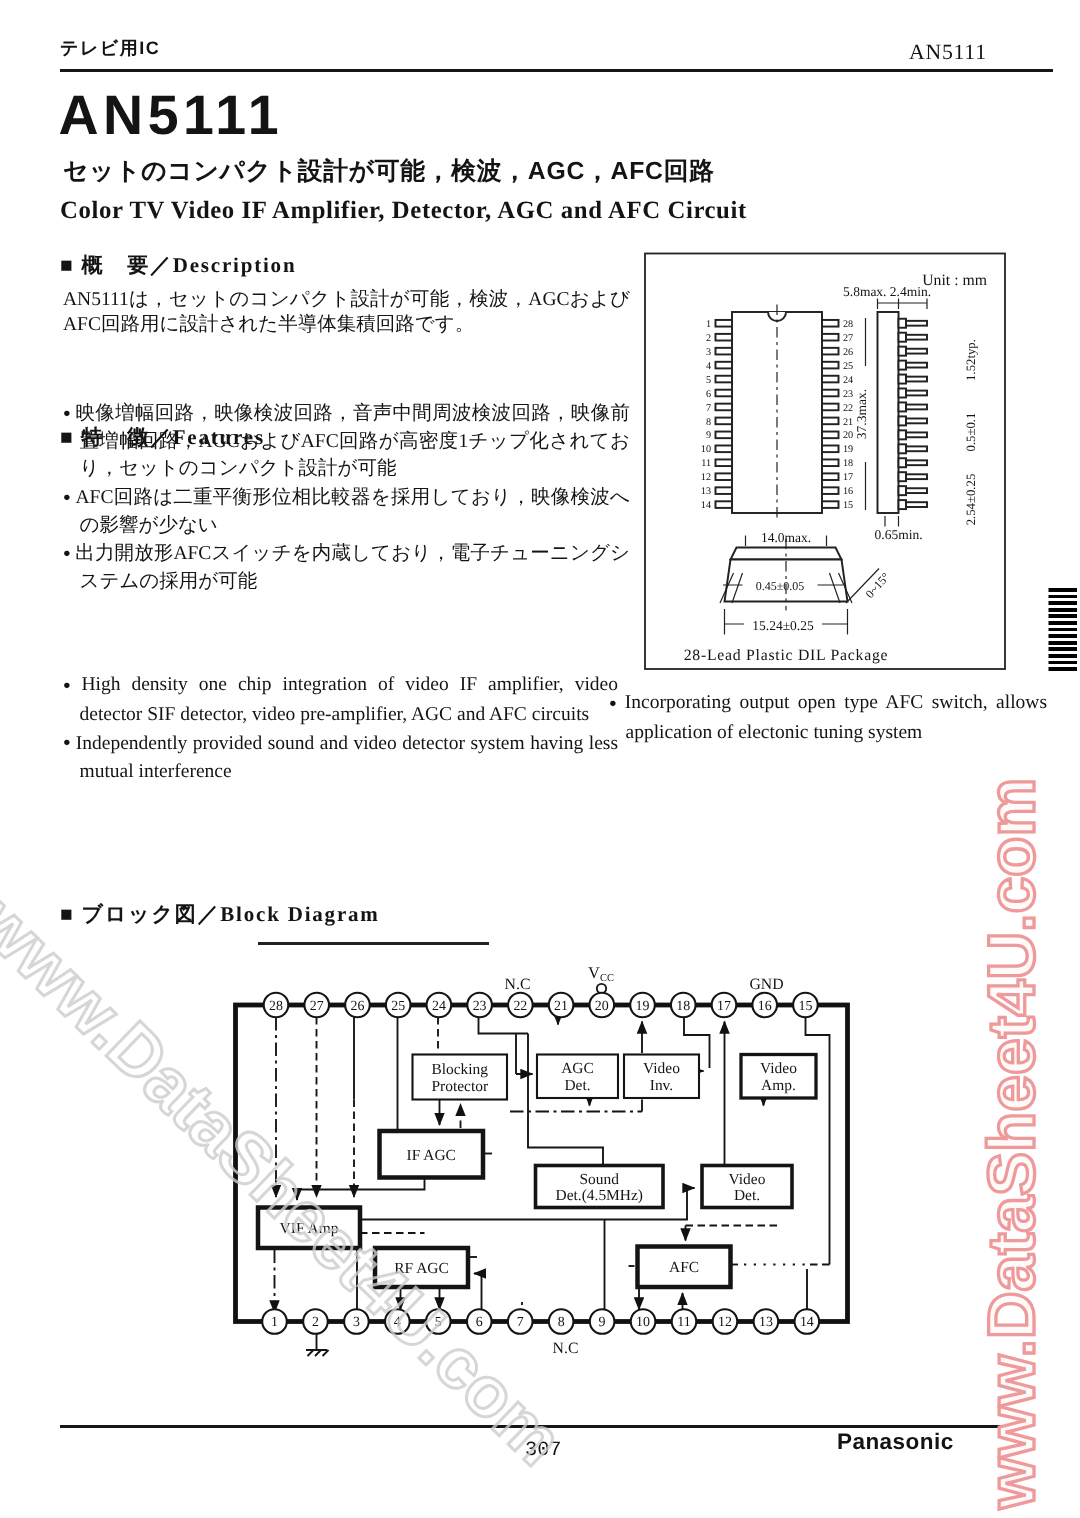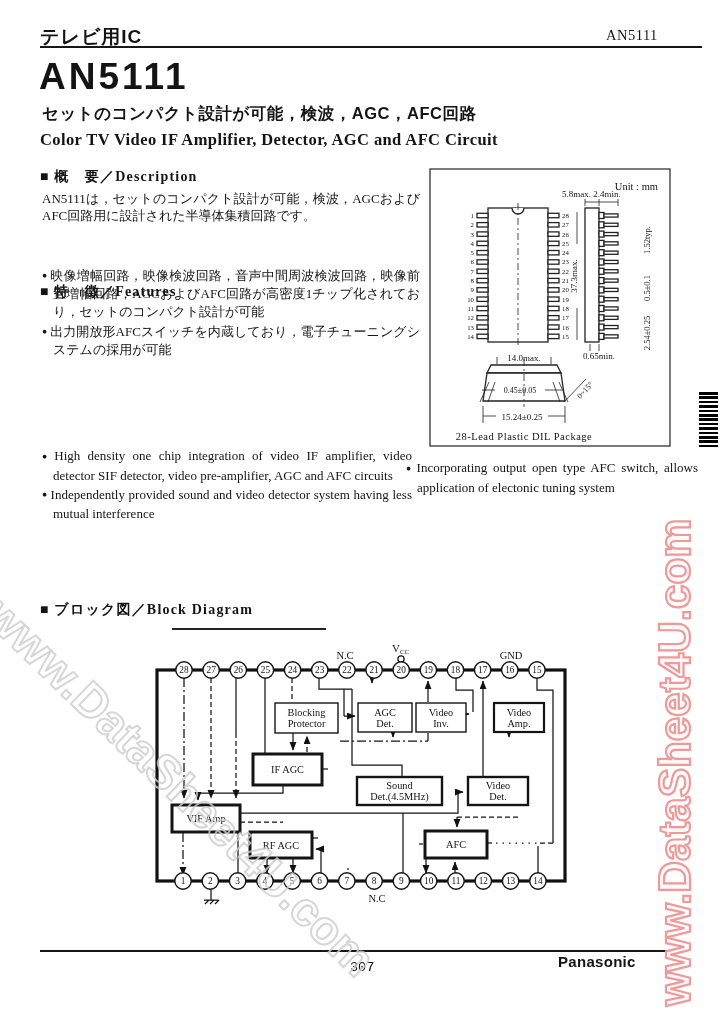--- a/index.html
+++ b/index.html
@@ -4,21 +4,21 @@
 <title>AN5111</title>
 <style>
   html,body{margin:0;padding:0;}
   body{
     width:720px;height:1012px;position:relative;overflow:hidden;
     background:#ffffff;color:#141414;
     font-family:"Liberation Serif","DejaVu Serif",serif;
   }
   .abs{position:absolute;}
   
-  .hdr-cat{left:40px;top:24px;font-family:"Liberation Sans",sans-serif;font-size:19px;font-weight:600;letter-spacing:1px;}
+  .hdr-cat{left:40px;top:24px;font-family:"Liberation Sans",sans-serif;font-size:12px;font-weight:600;letter-spacing:1px;}
   .hdr-part{left:606px;top:27px;font-size:14.5px;letter-spacing:.5px;}
   .rule-top{left:40px;top:46px;width:662px;height:2.4px;background:#161616;}
   
   .big-title{left:39px;top:56px;font-family:"Liberation Sans",sans-serif;font-size:37px;font-weight:800;letter-spacing:3px;}
   .sub-ja{left:42px;top:103px;font-family:"Liberation Sans",sans-serif;font-size:16.5px;font-weight:700;letter-spacing:.5px;}
   .sub-en{left:40px;top:130px;font-size:16.5px;font-weight:600;letter-spacing:.4px;}
   
   .sec-head{font-size:14px;font-weight:700;letter-spacing:1.2px;}
   .desc-head{left:40px;top:168px;}
   .desc-body{left:42px;top:190px;width:378px;font-size:13px;line-height:17px;text-align:justify;}
@@ -77,20 +77,21 @@
 <div class="abs big-title">AN5111</div>
 <div class="abs sub-ja">セットのコンパクト設計が可能，検波，AGC，AFC回路</div>
 <div class="abs sub-en">Color TV Video IF Amplifier, Detector, AGC and AFC Circuit</div>
 
 <div class="abs sec-head desc-head">■ 概　要／Description</div>
 <div class="abs desc-body">AN5111は，セットのコンパクト設計が可能，検波，AGCおよびAFC回路用に設計された半導体集積回路です。</div>
 
 <div class="abs sec-head feat-head">■ 特　徴／Features</div>
 <ul class="abs list jp-list" id="jp-list">
     <li>映像増幅回路，映像検波回路，音声中間周波検波回路，映像前置増幅回路，AGCおよびAFC回路が高密度1チップ化されており，セットのコンパクト設計が可能</li>
+    <li>AFC回路は二重平衡形位相比較器を採用しており，映像検波への影響が少ない</li>
     <li>出力開放形AFCスイッチを内蔵しており，電子チューニングシステムの採用が可能</li>
   </ul>
 <ul class="abs list en-list-left" id="en-list-left">
     <li>High density one chip integration of video IF amplifier, video detector SIF detector, video pre-amplifier, AGC and AFC circuits</li>
     <li>Independently provided sound and video detector system having less mutual interference</li>
   </ul>
 <ul class="abs list en-list-right" id="en-list-right">
     <li>Incorporating output open type AFC switch, allows application of electonic tuning system</li>
   </ul>
 

